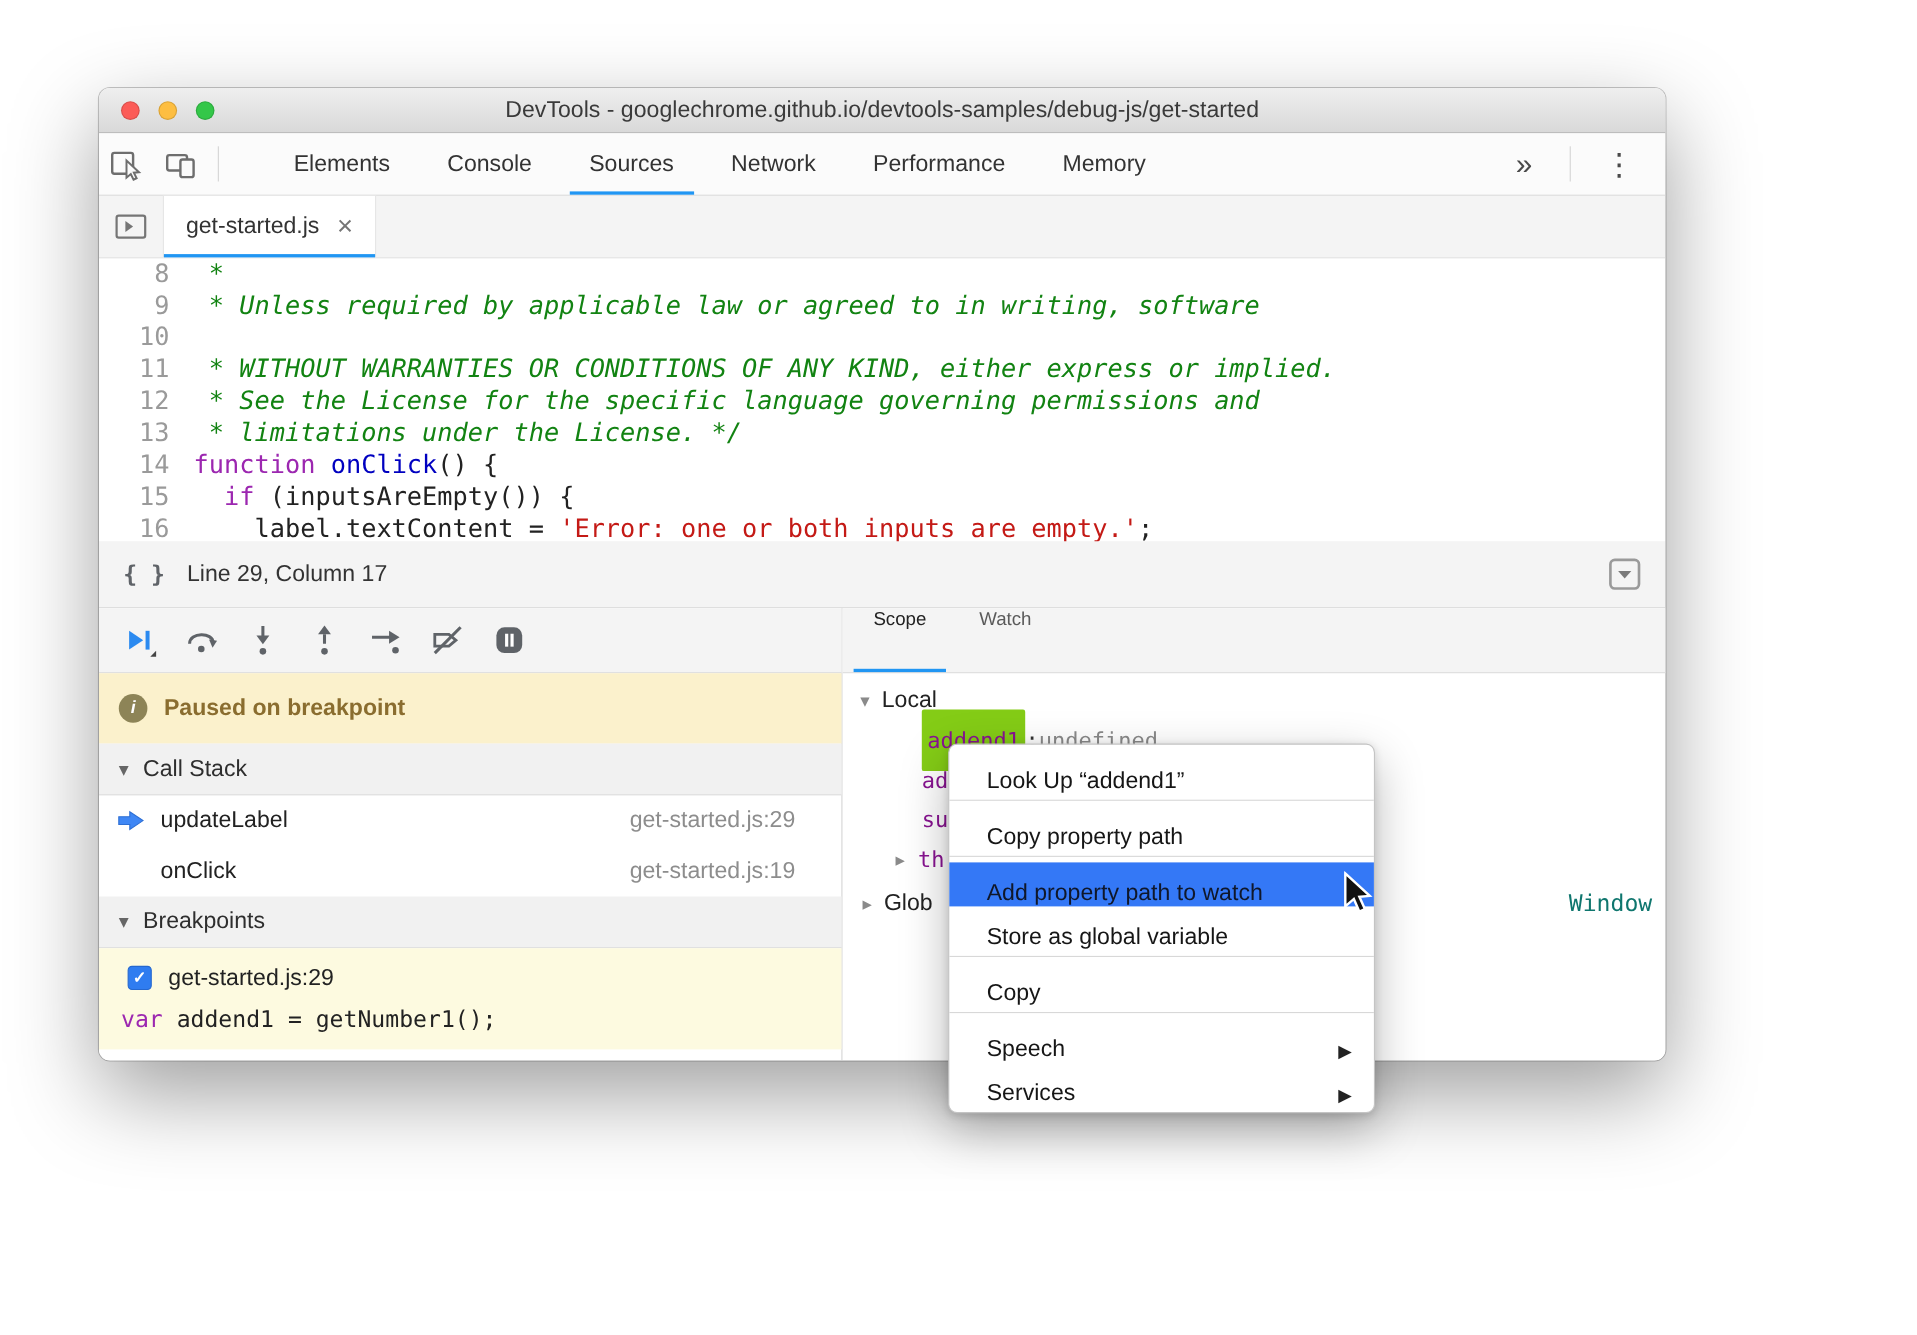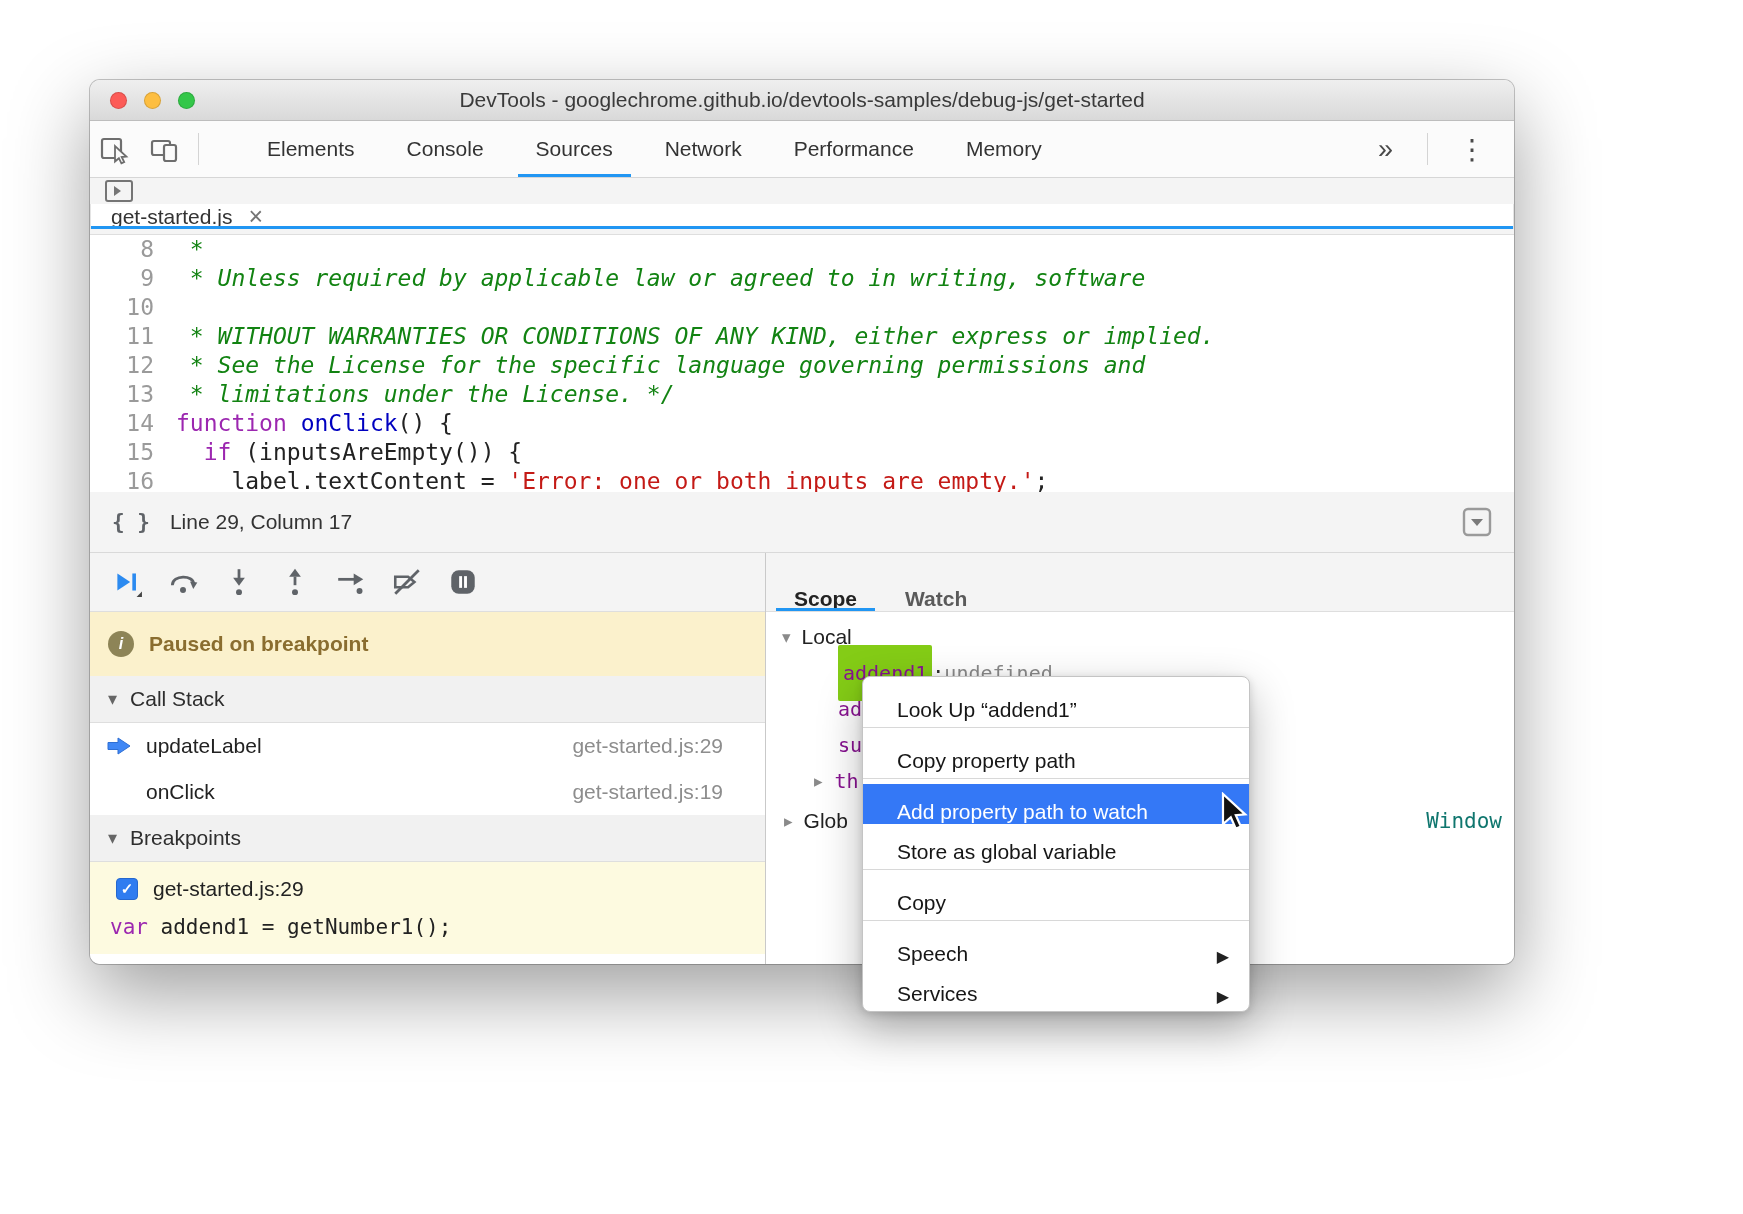--- a/index.html
+++ b/index.html
@@ -23,21 +23,21 @@
   .icon-btn { width:50px; display:flex; align-items:center; justify-content:center; }
   .tool-divider { width:1px; height:32px; background:#d4d4d4; align-self:center; margin:0 8px; }
   .tabs { display:flex; align-items:stretch; margin-left:34px; }
   .tab { padding:0 26px; display:flex; align-items:center; font-size:21px; color:#333; position:relative; }
   .tab.active::after { content:""; position:absolute; left:8px; right:8px; bottom:0; height:3px; background:#2196f3; }
   .toolbar-right { margin-left:auto; display:flex; align-items:stretch; }
   .more-tabs { padding:0 26px; display:flex; align-items:center; font-size:27px; color:#4a4a4a; }
   .kebab { padding:0 22px; margin-right:6px; display:flex; align-items:center; font-size:28px; color:#4a4a4a; }
 
   
-  .file-bar { height:57px; background:#f4f4f4; border-bottom:1px solid #dedede; display:flex; align-items:stretch;flex-direction:column; }
+  .file-bar { height:57px; background:#f4f4f4; border-bottom:1px solid #dedede; display:flex; align-items:stretch; }
   .nav-toggle { width:58px; display:flex; align-items:center; justify-content:center; }
   .file-tab { background:#fff; display:flex; align-items:center; gap:16px; padding:0 20px; font-size:21px; color:#333;
     position:relative; border-left:1px solid #e4e4e4; border-right:1px solid #e4e4e4; }
   .file-tab::after { content:""; position:absolute; left:0; right:0; bottom:0; height:3px; background:#2196f3; }
   .close-x { color:#757575; font-size:25px; line-height:1; }
 
   
   .editor { height:257px; background:#fff; overflow:hidden; font-family:"DejaVu Sans Mono", monospace;
     font-size:23px; line-height:29px; }
   .code-line { display:flex; height:29px; }
@@ -80,42 +80,42 @@
   .bp-entry { background:#fdfae0; flex:0 0 92px; height:92px; padding-top:8px; }
   .bp-row1 { display:flex; align-items:center; gap:15px; padding-left:26px; height:38px; font-size:21px; color:#222; }
   .checkbox { width:22px; height:22px; border-radius:4px; background:#2f7cf0; border:1px solid #2567cf; color:#fff;
     display:flex; align-items:center; justify-content:center; font-size:15px; font-weight:bold; }
   .bp-code { font-family:"DejaVu Sans Mono", monospace; font-size:21px; padding-left:20px; height:38px;
     display:flex; align-items:center; white-space:pre; }
 
   
   .side-tabbar { height:59px; flex:0 0 59px; background:#f4f4f4; border-bottom:1px solid #dedede;
     display:flex; align-items:stretch; padding-left:4px; }
-  .side-tab { padding:0 24px; display:flex; align-items:flex-end; font-size:21px; color:#5a5a5a; position:relative;font-weight:bold; }
+  .side-tab { padding:0 24px; display:flex; align-items:flex-start; font-size:17px; color:#5a5a5a; position:relative; }
   .side-tab.active { color:#222; }
   .side-tab.active::after { content:""; position:absolute; left:6px; right:6px; bottom:0; height:3px; background:#2196f3; }
 
   .scope { flex:1; padding-top:7px; font-size:21px; }
   .scope-row { height:36px; display:flex; align-items:center; }
   .row-section { padding-left:16px; gap:11px; color:#222; }
   .row-var { padding-left:72px; font-family:"DejaVu Sans Mono", monospace; font-size:20px; color:#881391; }
   .row-this { padding-left:48px; gap:12px; font-family:"DejaVu Sans Mono", monospace; font-size:20px; color:#881391; }
   .row-global { padding-left:18px; gap:11px; height:44px; color:#222; padding-right:12px; }
   .caret-sm { color:#8a8a8a; font-size:17px; font-family:"Liberation Sans", sans-serif; }
   .sel { background:#84cc16; padding:16px 5px; border-radius:2px; }
   .scope-colon { color:#333; }
   .scope-value { color:#8a8a8a; }
   .global-value { margin-left:auto; font-family:"DejaVu Sans Mono", monospace; font-size:21px; color:#0f766e; }
 
   
   .context-menu { position:absolute; left:862px; top:676px; width:388px; background:#ffffff;
     border:1px solid #c4c4c4; border-radius:8px; padding:5px 0;
     box-shadow:0 16px 44px rgba(0,0,0,.28), 0 2px 8px rgba(0,0,0,.14); z-index:10; }
   .menu-item { height:40px; display:flex; align-items:flex-end; padding:0 20px 0 34px; font-size:21px; color:#161616; }
-  .menu-item.highlight { background:#3478f6; color:#ffffff; }
+  .menu-item.highlight { background:#3478f6; color:#0f172a; }
   .menu-sep { height:1px; background:#d8d8d8; margin:5px 0; }
   .submenu-arrow { margin-left:auto; font-size:16px; color:#222; }
 
   .cursor { position:absolute; left:1220px; top:792px; z-index:11; }
 </style>
 </head>
 <body>
 
 <div class="window">
 

